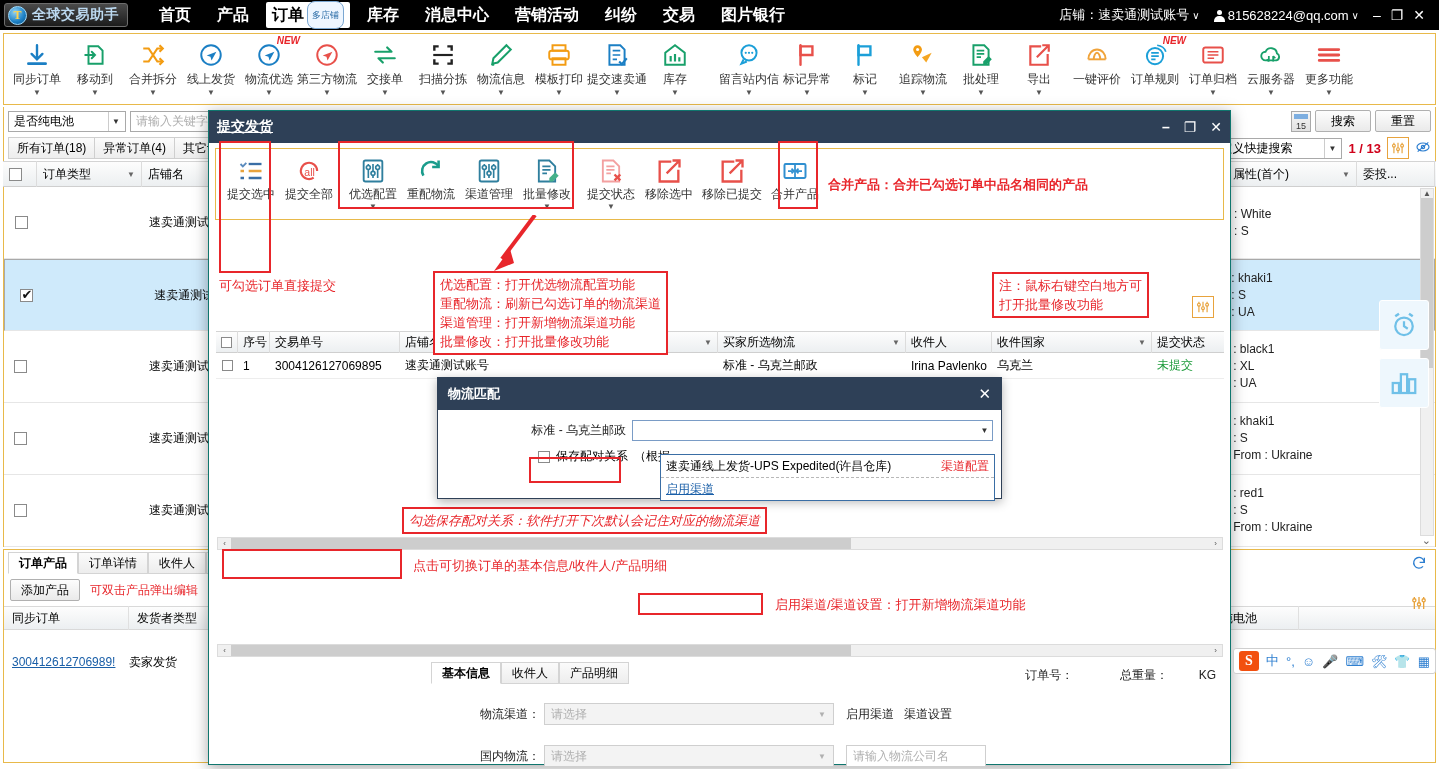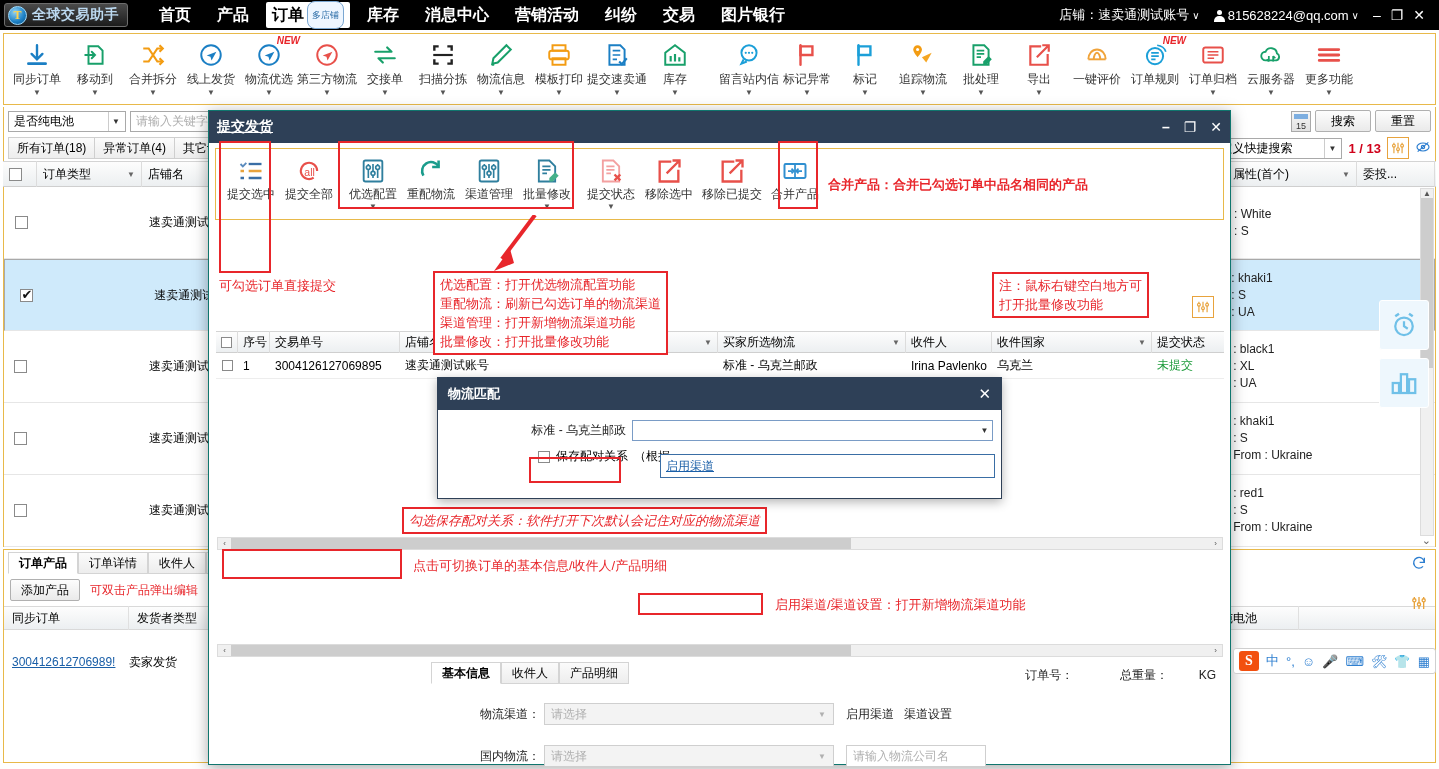--- a/index.html
+++ b/index.html
@@ -993,20 +993,24 @@
         <span></span>
         <span class="arrow">▼</span>
       </div>
     </div>
     <div class="mrow" style="padding-left:92px">
       <span class="chkbox" style="width:12px;height:12px"></span>
       <span style="font-size:12px">保存配对关系</span>
       <span style="font-size:12px">（根据</span>
     </div>
     <div class="mdrop">
+      <div class="opt">
+        <span>速卖通线上发货-UPS Expedited(许昌仓库)</span>
+        <span class="cfg">渠道配置</span>
+      </div>
       <div class="opt2">启用渠道</div>
     </div>
   </div>
 </div>
 
 <div id="ime">
   <span class="s">S</span>
   <span class="g">中</span>
   <span class="g">°,</span>
   <span class="g">☺</span>

